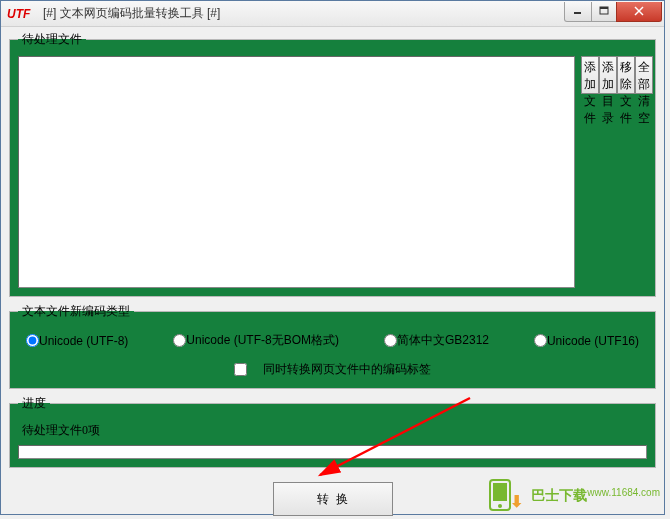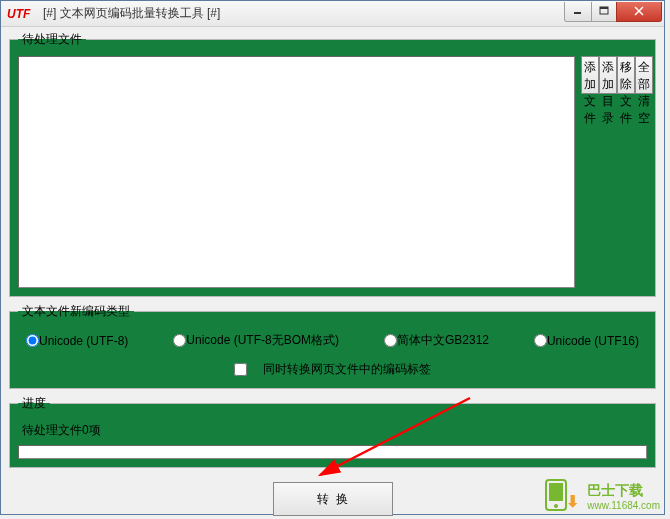--- a/index.html
+++ b/index.html
@@ -17,32 +17,32 @@
 fieldset { border: 1px solid #b8b8b8; padding: 8px; margin-bottom: 6px; background: #15803d; }
 legend { padding: 0 4px; color: #000; font-size: 12px; }
 .file-section { display: flex; gap: 6px; }
 .file-list { flex: 1; height: 232px; background: #fff; border: 1px solid #888; border-top-color: #666; border-left-color: #666; }
 .file-btns { width: 66px; display: flex; flex-direction: row; justify-content: space-between; }
 .btn { height: 38px; background: linear-gradient(to bottom, #f8f8f8, #e4e4e4); border: 1px solid #888; font-size: 12px; font-family: inherit; cursor: pointer; padding: 2px; }
 .encoding-row { display: flex; align-items: center; justify-content: space-between; padding: 4px 8px; }
 .radio-item { display: flex; align-items: center; font-size: 12px; }
 .radio-item input { margin: 0; }
 .checkbox-row { display: flex; justify-content: center; align-items: center; padding: 8px 0 2px 0; gap: 16px; }
-.progress-section { margin-bottom: 8px; }
+.progress-section { margin-bottom: 8px; font-family: Liberation Serif, serif; }
 .progress-text { padding: 2px 0 6px 4px; }
 .progress-bar { height: 14px; background: #fff; border: 1px solid #888; border-top-color: #666; border-left-color: #666; }
 .bottom-row { display: flex; justify-content: center; padding: 6px 0 0 0; }
 .convert-btn { width: 120px; height: 34px; background: linear-gradient(to bottom, #f8f8f8, #e4e4e4); border: 1px solid #888; font-size: 12px; font-family: Liberation Mono, monospace; cursor: pointer; }
 .watermark { position: absolute; right: 10px; bottom: 6px; display: flex; align-items: center; gap: 6px; }
 .wm-icon { width: 40px; height: 34px; position: relative; }
 .phone-body { position: absolute; width: 22px; height: 32px; border: 2px solid #78b830; border-radius: 4px; left: 4px; top: 0; }
 .phone-screen { position: absolute; width: 14px; height: 18px; background: #78b830; left: 8px; top: 4px; }
 .phone-btn { position: absolute; width: 4px; height: 4px; background: #78b830; border-radius: 50%; left: 13px; top: 25px; }
 .arrow-down { position: absolute; right: 2px; bottom: 2px; color: #f0a030; font-size: 16px; font-weight: bold; }
-.wm-text { display: flex; flex-direction: column; }
+.wm-text { display: flex; flex-direction: row; }
 .wm-cn { color: #78b830; font-size: 14px; font-weight: bold; }
 .wm-url { color: #78b830; font-size: 10px; }
 .arrow-annotation { position: absolute; pointer-events: none; z-index: 100; }
 </style>
 </head>
 <body>
 
 <div class="window">
   <div class="titlebar">
     <span class="titlebar-icon">UTF</span>

